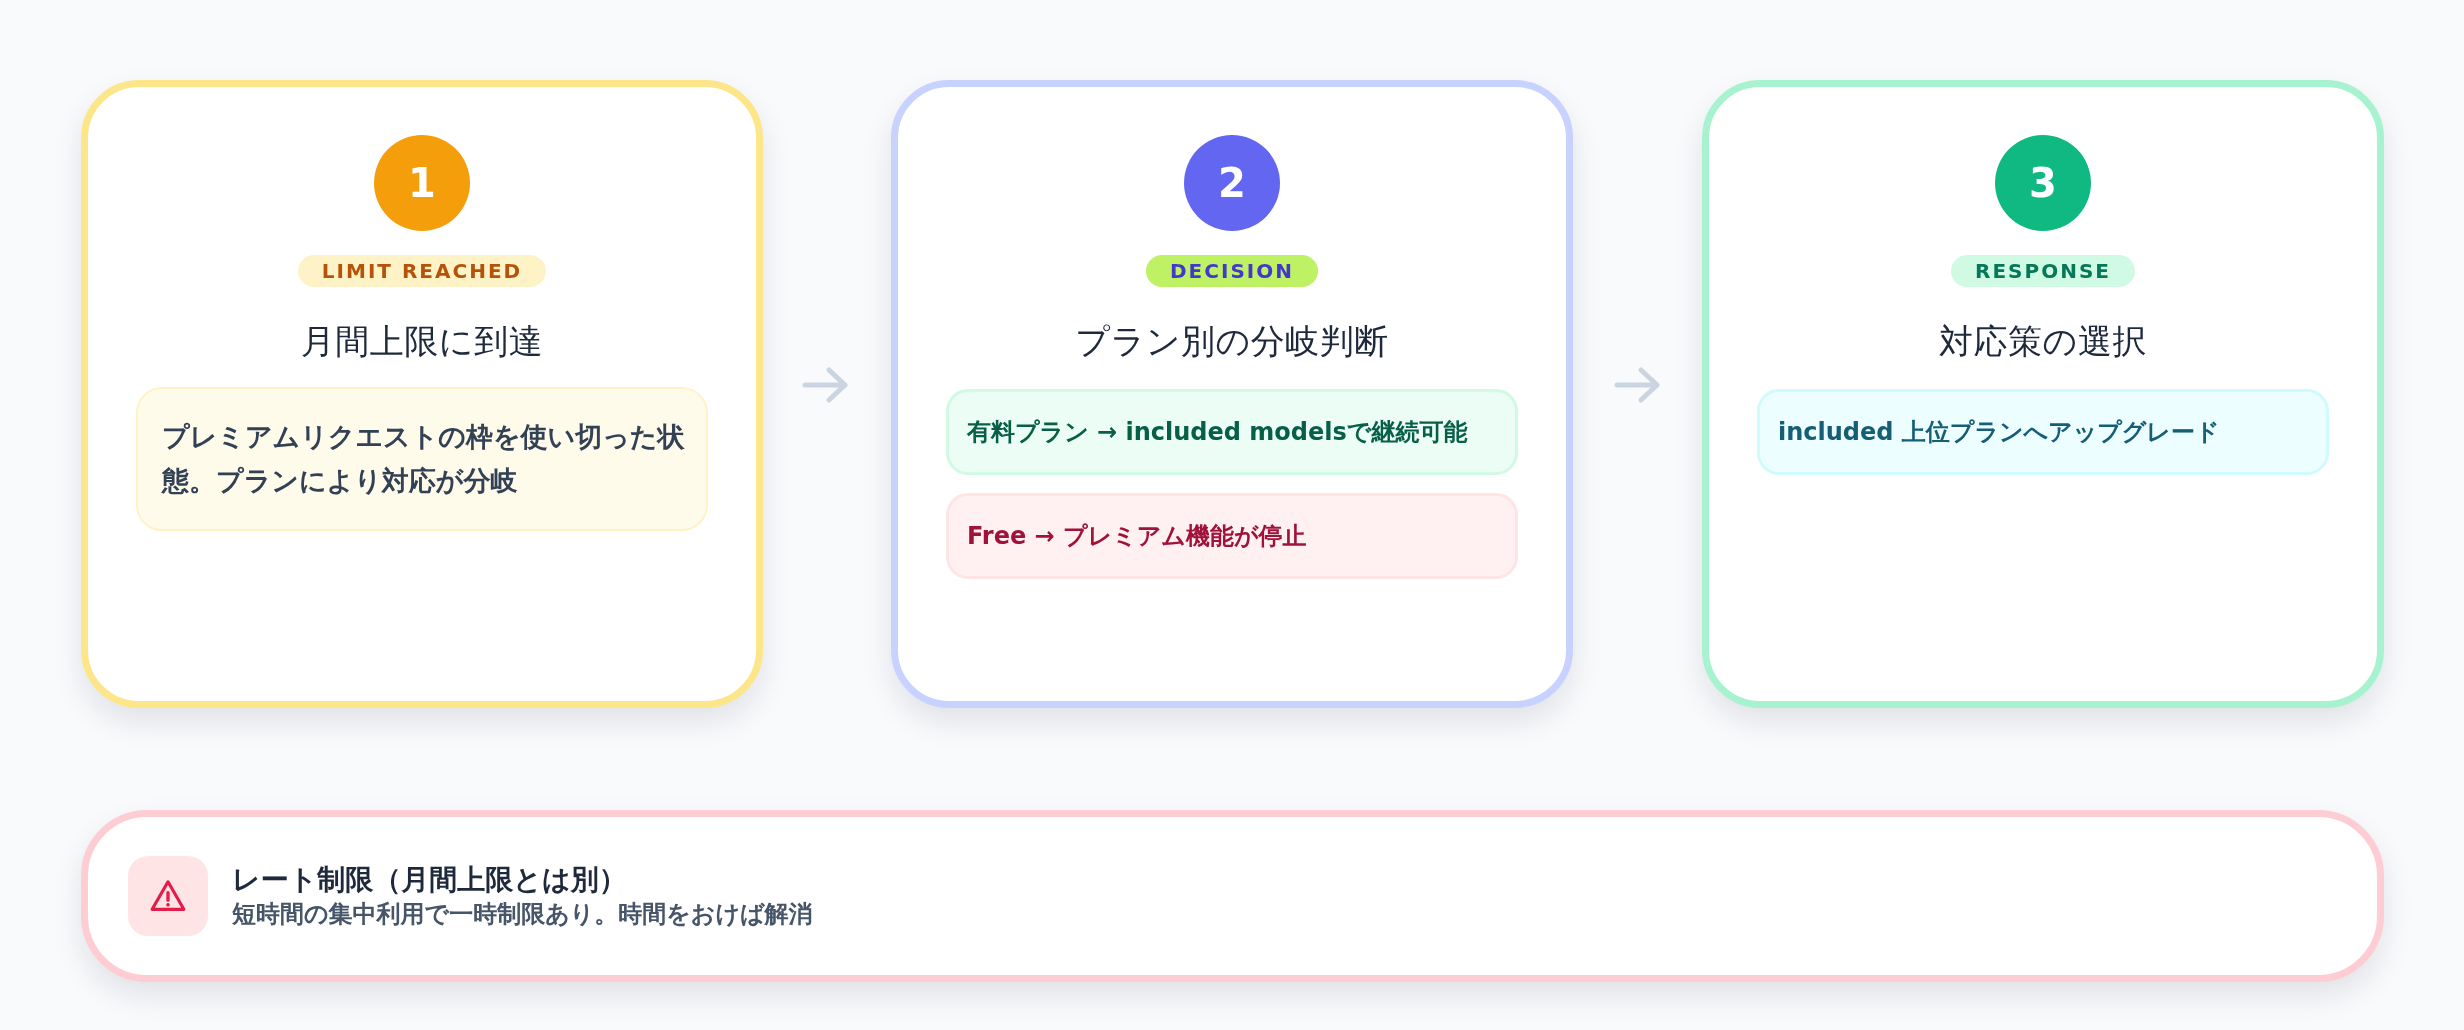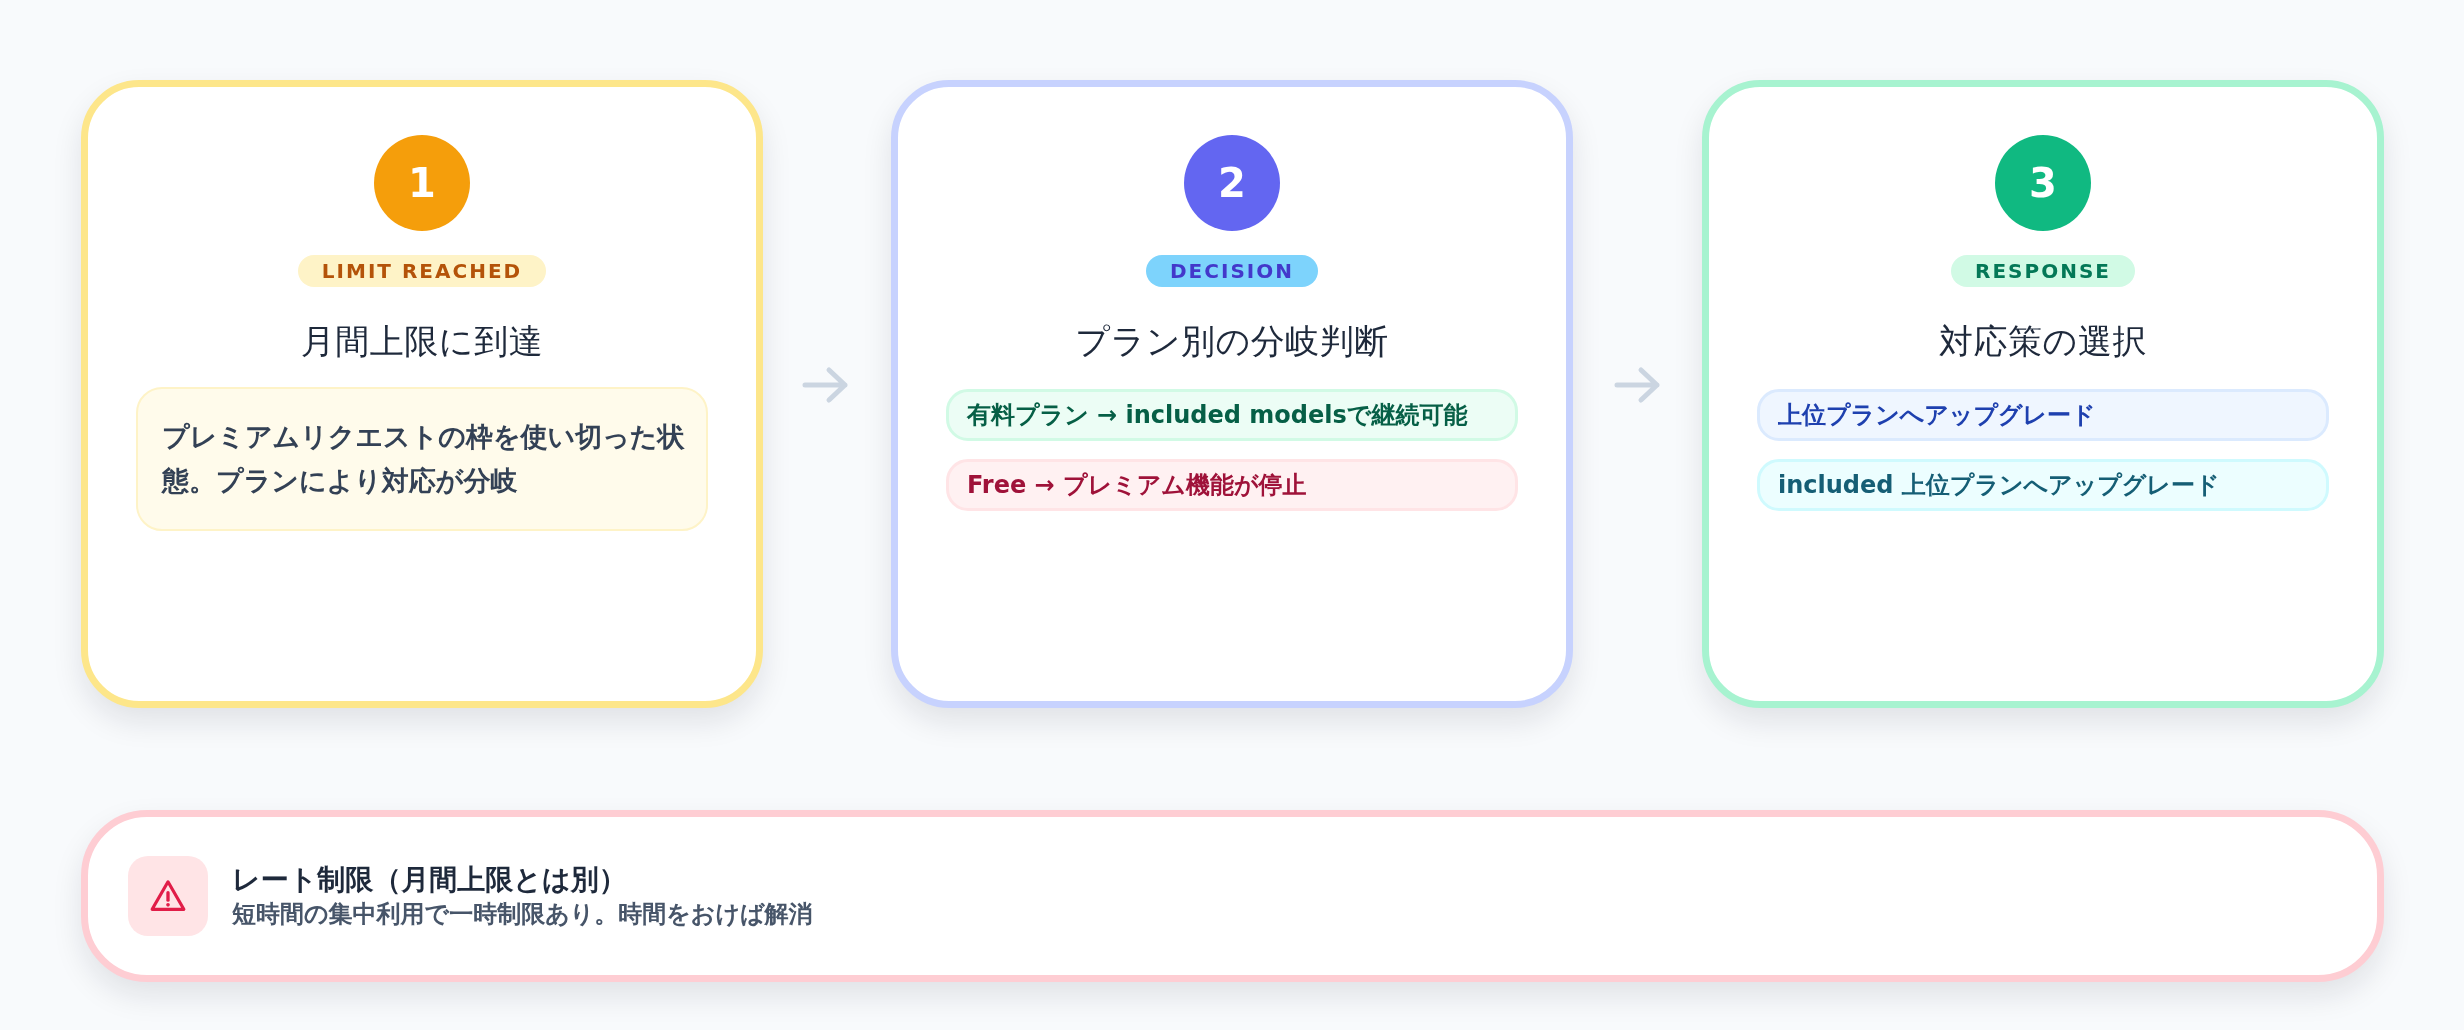--- a/index.html
+++ b/index.html
@@ -53,21 +53,21 @@
     background: #fffbeb;
     border: 2px solid #fef3c7;
     border-radius: 26px;
     padding: 26px 12px 26px 24px;
     font-size: 27px; font-weight: bold; color: #334155;
     line-height: 44px;
     min-height: 142px;
   }
   .items { margin-top: 20px; width: 572px; display: flex; flex-direction: column; gap: 18px; }
   .item {
-    height: 52px;
+    height: 86px;
     border: 3px solid;
     border-radius: 22px;
     display: flex; align-items: center;
     padding: 0 18px;
     font-size: 24px; font-weight: bold;
     white-space: nowrap; overflow: hidden;
   }
 
   .arrow {
     position: absolute; top: 362px;
@@ -108,38 +108,37 @@
     <div class="card-title">月間上限に到達</div>
     <div class="desc-box">プレミアムリクエストの枠を使い切った状態。プランにより対応が分岐</div>
   </div>
 
   <svg class="arrow a1" viewBox="0 0 50 46">
     <path d="M4 23 H44 M28 8 L44 23 L28 38" fill="none" stroke="#cbd5e1" stroke-width="5" stroke-linecap="round" stroke-linejoin="round"></path>
   </svg>
 
   <div class="card c2">
     <div class="step-circle" style="background:#6366f1">2</div>
-    <div class="badge" style="background:#7dd3fc;color:#4338ca">DECISION</div>
+    <div class="badge" style="background:#bef264;color:#4338ca">DECISION</div>
     <div class="card-title">プラン別の分岐判断</div>
     <div class="items">
       <div class="item" style="background:#ecfdf5;border-color:#d1fae5;color:#065f46">有料プラン → included modelsで継続可能</div>
       <div class="item" style="background:#fff1f2;border-color:#ffe4e6;color:#9f1239">Free → プレミアム機能が停止</div>
     </div>
   </div>
 
   <svg class="arrow a2" viewBox="0 0 50 46">
     <path d="M4 23 H44 M28 8 L44 23 L28 38" fill="none" stroke="#cbd5e1" stroke-width="5" stroke-linecap="round" stroke-linejoin="round"></path>
   </svg>
 
   <div class="card c3">
     <div class="step-circle" style="background:#10b981">3</div>
     <div class="badge" style="background:#d1fae5;color:#047857">RESPONSE</div>
     <div class="card-title">対応策の選択</div>
     <div class="items">
-      <div class="item" style="background:#eff6ff;border-color:#dbeafe;color:#1e40af">上位プランへアップグレード</div>
       <div class="item" style="background:#ecfeff;border-color:#cffafe;color:#155e75">included 上位プランへアップグレード</div>
     </div>
   </div>
 
   <div class="banner">
     <div class="warn-box">
       <svg width="40" height="40" viewBox="0 0 24 24">
         <path d="M12 3.5 L21.5 20 H2.5 Z" fill="none" stroke="#e11d48" stroke-width="1.9" stroke-linejoin="round"></path>
         <line x1="12" y1="10" x2="12" y2="14.5" stroke="#e11d48" stroke-width="2" stroke-linecap="round"></line>
         <circle cx="12" cy="17.3" r="1.1" fill="#e11d48"></circle>

